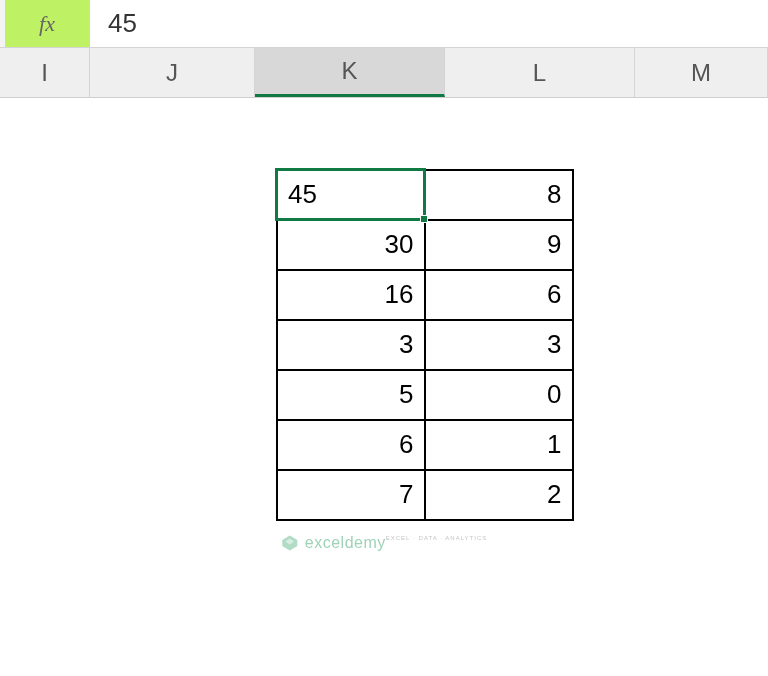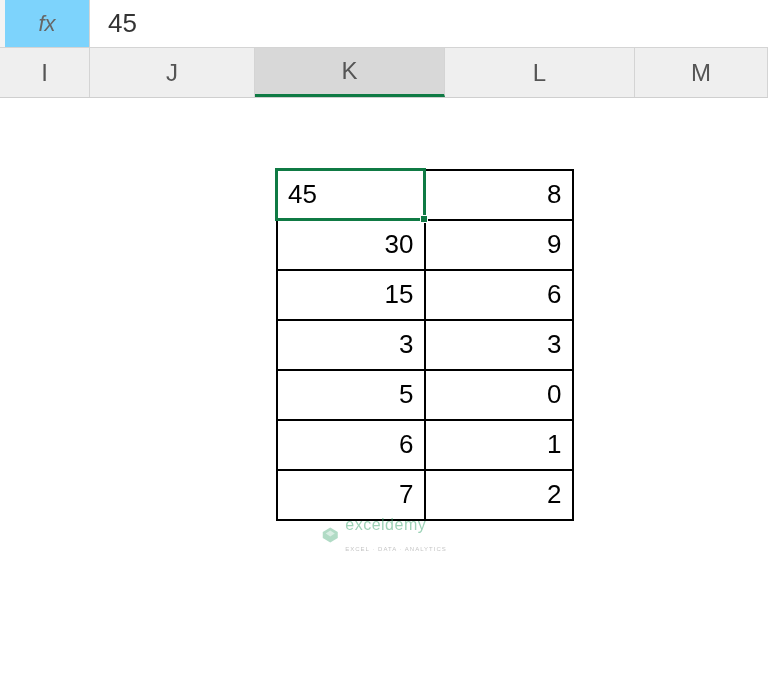--- a/index.html
+++ b/index.html
@@ -22,25 +22,25 @@
       display: flex;
       align-items: center;
     }
     .fx-label {
       width: 85px;
       height: 100%;
       display: flex;
       align-items: center;
       justify-content: center;
       font-style: italic;
-      font-family: Liberation Sans, sans-serif;
+      font-family: Liberation Serif, serif;
       font-size: 22px;
       color: #666;
       border-right: 1px solid #d4d4d4;
-      background: #7dd3fc;
+      background: #bef264;
       margin-left: 5px;
     }
     .formula-input {
       flex: 1;
       height: 100%;
       padding-left: 18px;
       font-size: 26px;
       color: #333;
       background: #ffffff;
       border: none;
@@ -116,23 +116,21 @@
       align-items: center;
       gap: 6px;
       opacity: 0.5;
     }
     .wm-icon {
       width: 18px;
       height: 18px;
     }
     .wm-text {
       display: flex;
-      flex-direction: column;
       line-height: 1;
-      gap: 13px;
     }
     .wm-main {
       font-size: 16px;
       color: #3da670;
       font-weight: 500;
       letter-spacing: 0.5px;
     }
     .wm-sub {
       font-size: 6px;
       color: #888;
@@ -163,21 +161,21 @@
         <span>45</span>
         <div class="fill-handle"></div>
       </td>
       <td>8</td>
     </tr>
     <tr>
       <td>30</td>
       <td>9</td>
     </tr>
     <tr>
-      <td>15</td>
+      <td>16</td>
       <td>6</td>
     </tr>
     <tr>
       <td>3</td>
       <td>3</td>
     </tr>
     <tr>
       <td>5</td>
       <td>0</td>
     </tr>

